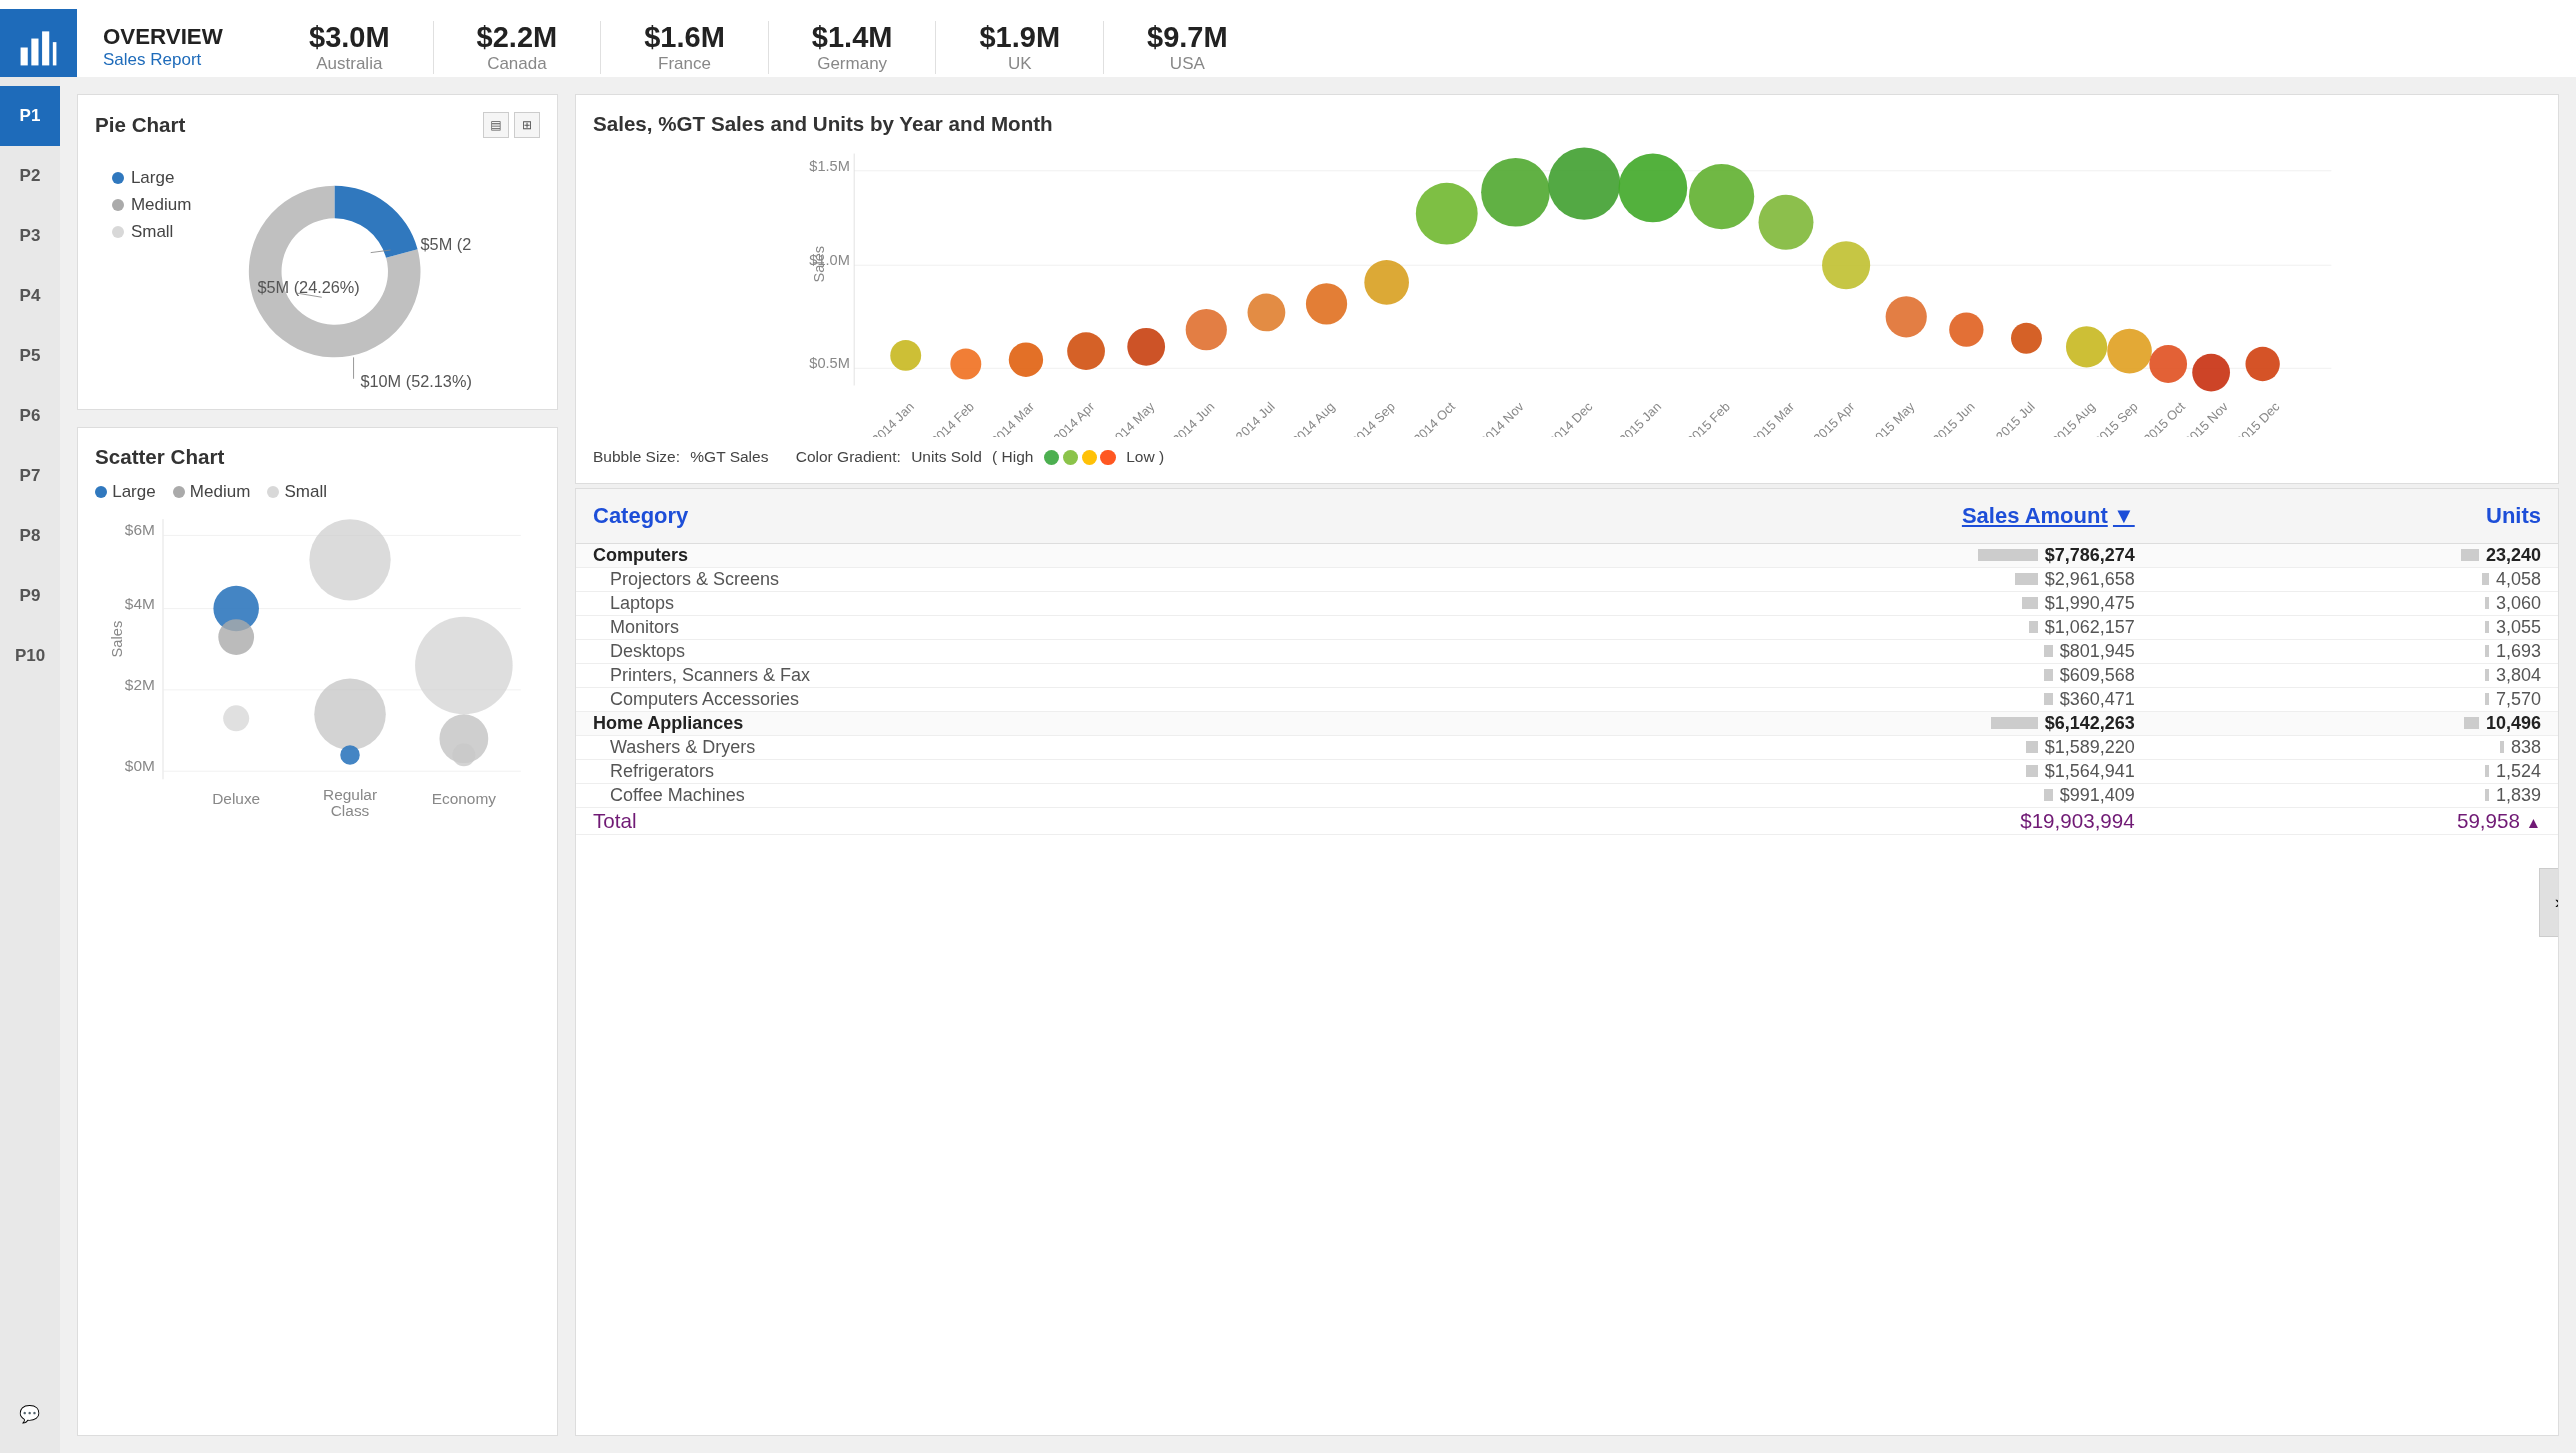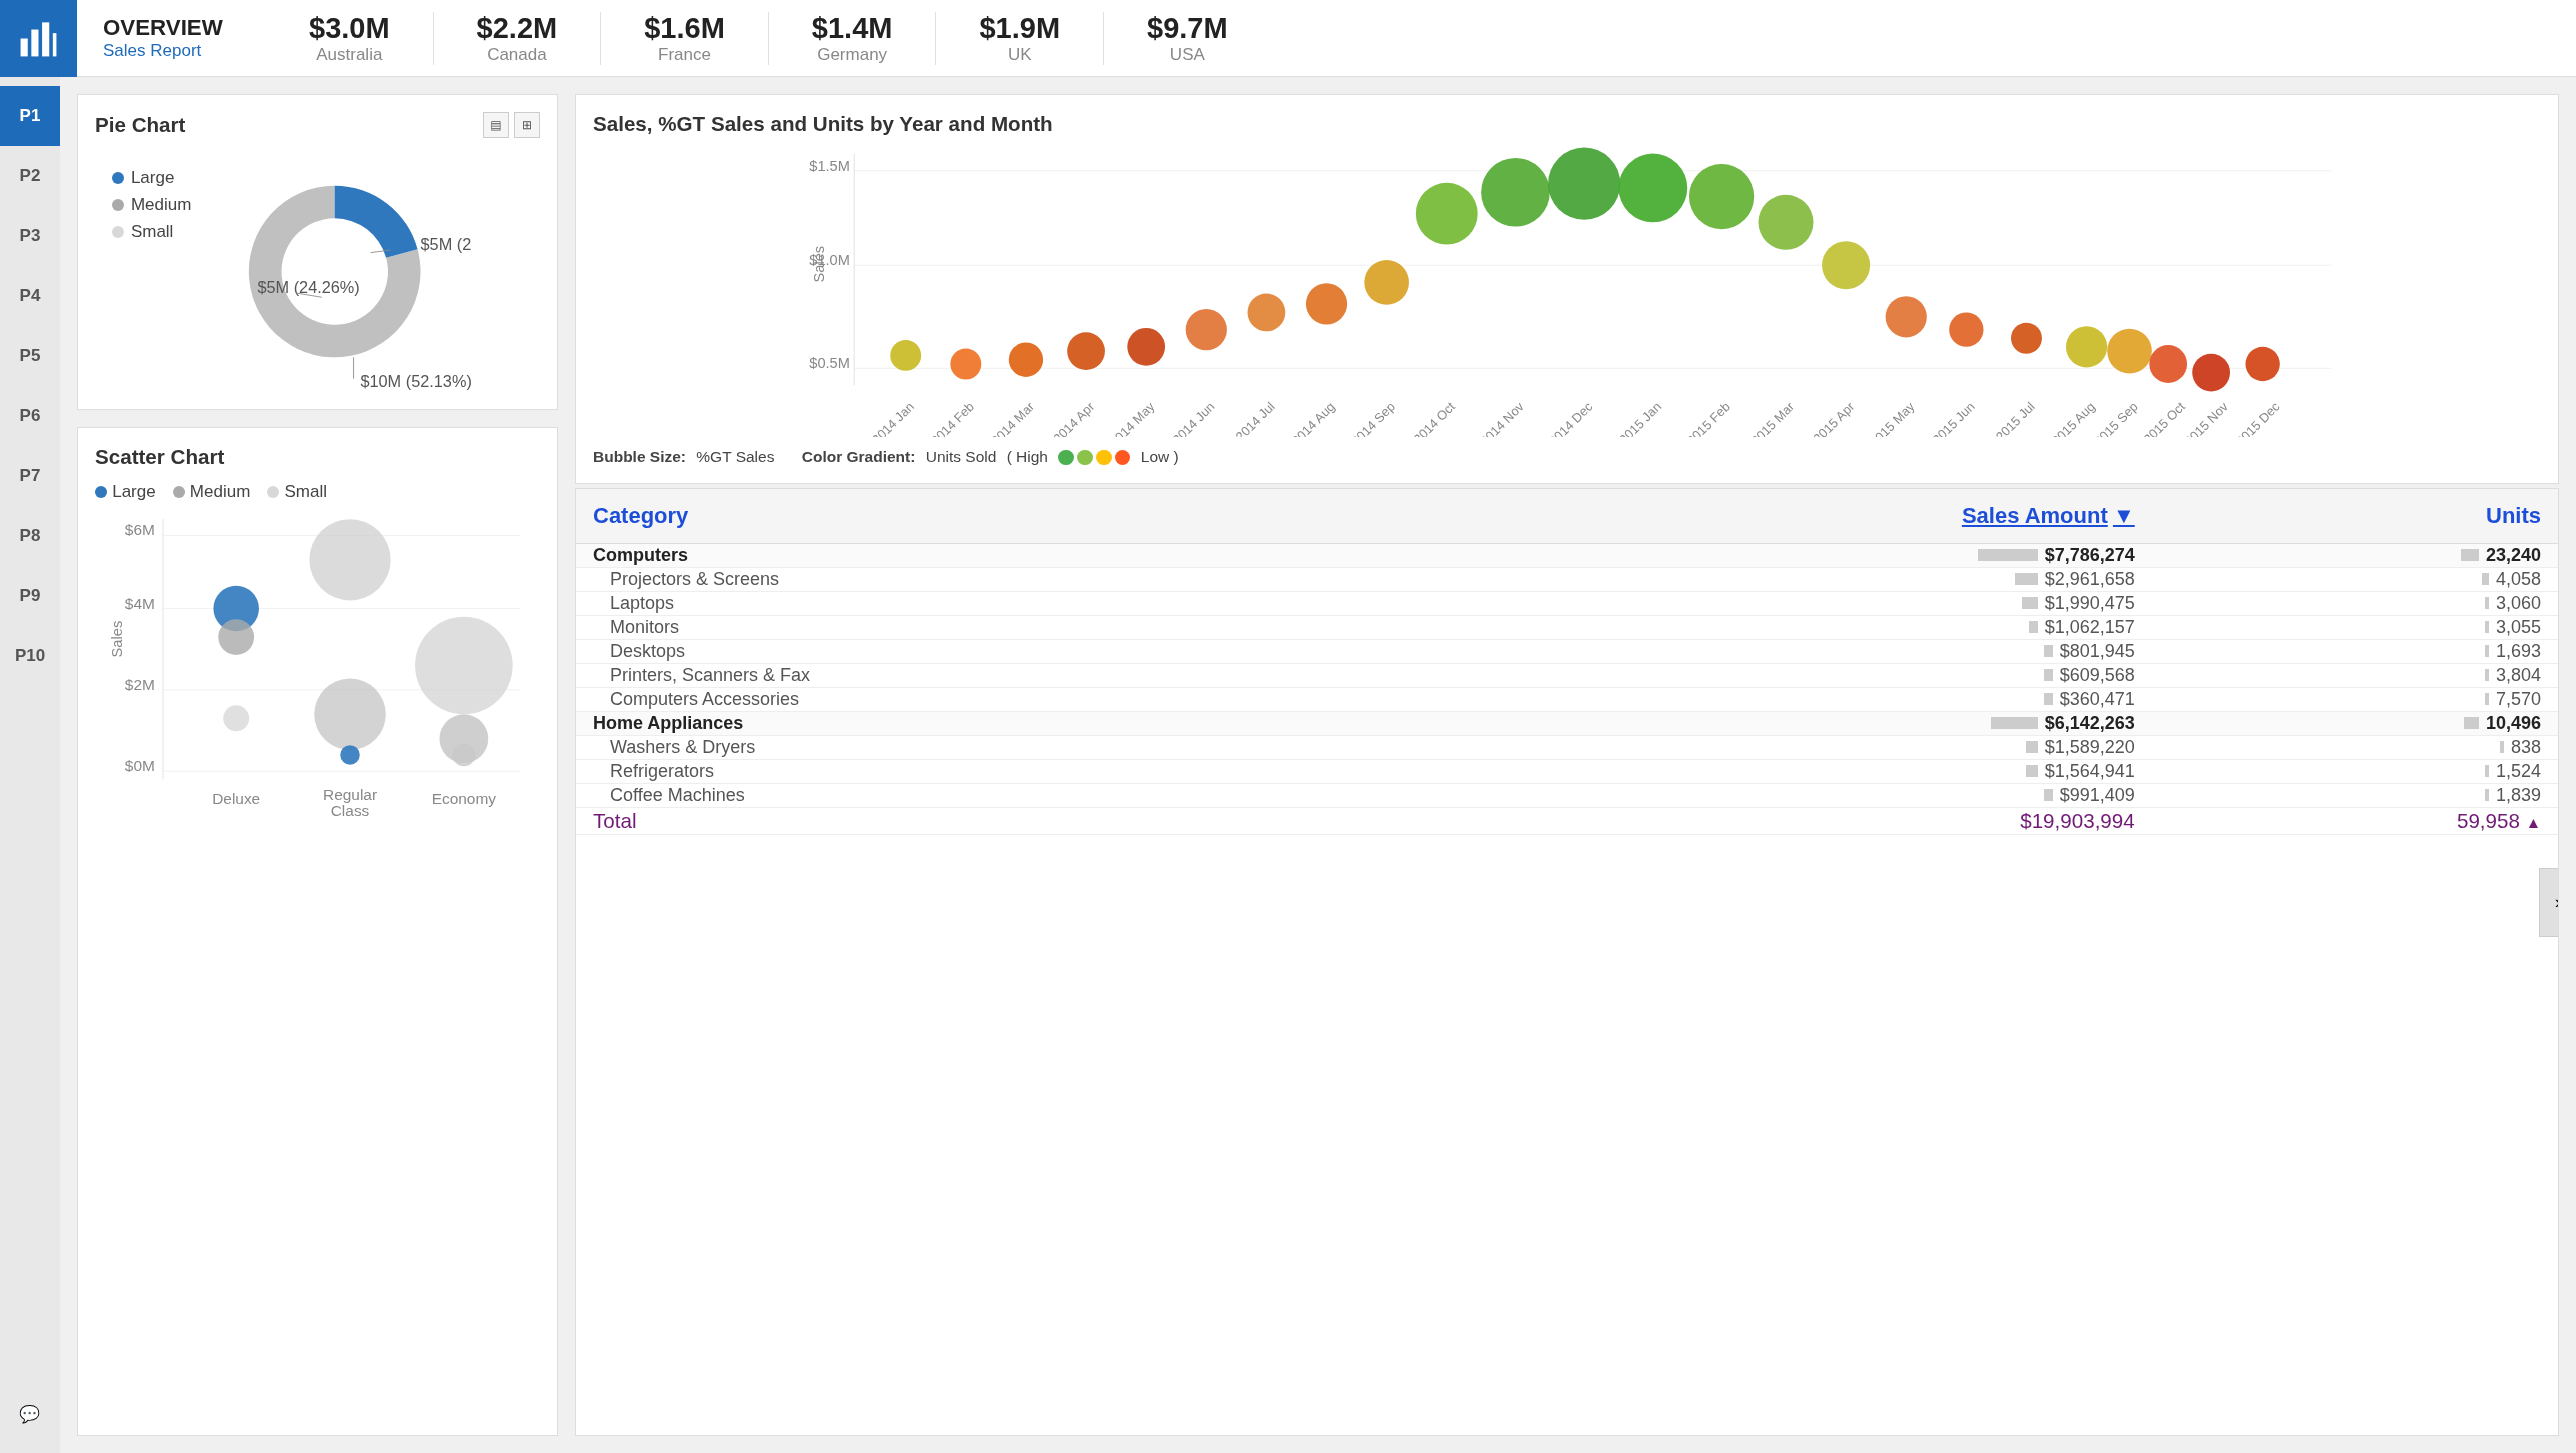--- a/index.html
+++ b/index.html
@@ -1,19 +1,19 @@
 <!DOCTYPE html>
 <html style="font-size:13.7px"><head>
   <meta charset="utf-8">
   <style>
     * { box-sizing: border-box; margin: 0; padding: 0; }
     body { font-family: 'Segoe UI', Arial, sans-serif; background: #f0f0f0; width: 2576px; height: 1454px; overflow: hidden; font-size: 19px; }
 
     
-    .header { display: flex; align-items: center; background: white; height: 77px; border-bottom: 0.9px solid #ddd; }
+    .header { display: flex; align-items: center; background: white; height: 95px; border-bottom: 0.9px solid #ddd; }
     .header-logo { background: #1e6bba; width: 77px; height: 77px; display: flex; align-items: center; justify-content: center; flex-shrink: 0; }
     .header-logo svg { width: 43px; height: 43px; fill: white; }
     .header-title { padding: 0 26px; min-width: 189px; }
     .header-title .overview { font-size: 22.3px; font-weight: 700; color: #222; }
     .header-title .subtitle { font-size: 17px; color: #1e6bba; }
     .header-metric { text-align: center; padding: 0 43px; border-right: 0.9px solid #e0e0e0; }
     .header-metric:last-child { border-right: none; }
     .header-metric .amount { font-size: 29px; font-weight: 700; color: #222; }
     .header-metric .country { font-size: 17px; color: #888; }
 
@@ -47,21 +47,21 @@
     .scatter-svg { width: 100%; height: 309px; }
 
     
     .right-panel { flex: 1; display: flex; flex-direction: column; gap: 4px; }
 
     
     .bubble-card { background: white; border: 0.9px solid #ddd; padding: 17px; flex-shrink: 0; }
     .bubble-chart-title { font-size: 20.6px; font-weight: 600; color: #333; margin-bottom: 8.6px; }
     .bubble-svg { width: 100%; height: 292px; }
     .bubble-legend { display: flex; align-items: center; gap: 10.3px; font-size: 15.5px; color: #444; margin-top: 6.9px; }
-    .bubble-legend-label { font-weight: 700; }
+    .bubble-legend-label { font-weight: 400; }
     .gradient-dots { display: flex; gap: 3.4px; align-items: center; }
     .gdot { width: 15.5px; height: 15.5px; border-radius: 50%; }
 
     
     .table-card { background: white; border: 0.9px solid #ddd; flex: 1; overflow: hidden; display: flex; flex-direction: column; }
     table { width: 100%; border-collapse: collapse; }
     thead tr { background: #f5f5f5; border-bottom: 1.7px solid #ddd; }
     th { padding: 13.7px 17px; text-align: left; font-size: 22px; font-weight: 700; color: #1d4ed8; }
     th.right { text-align: right; }
     .th-sort { display: flex; align-items: center; justify-content: flex-end; gap: 5.2px; text-decoration: underline; }

